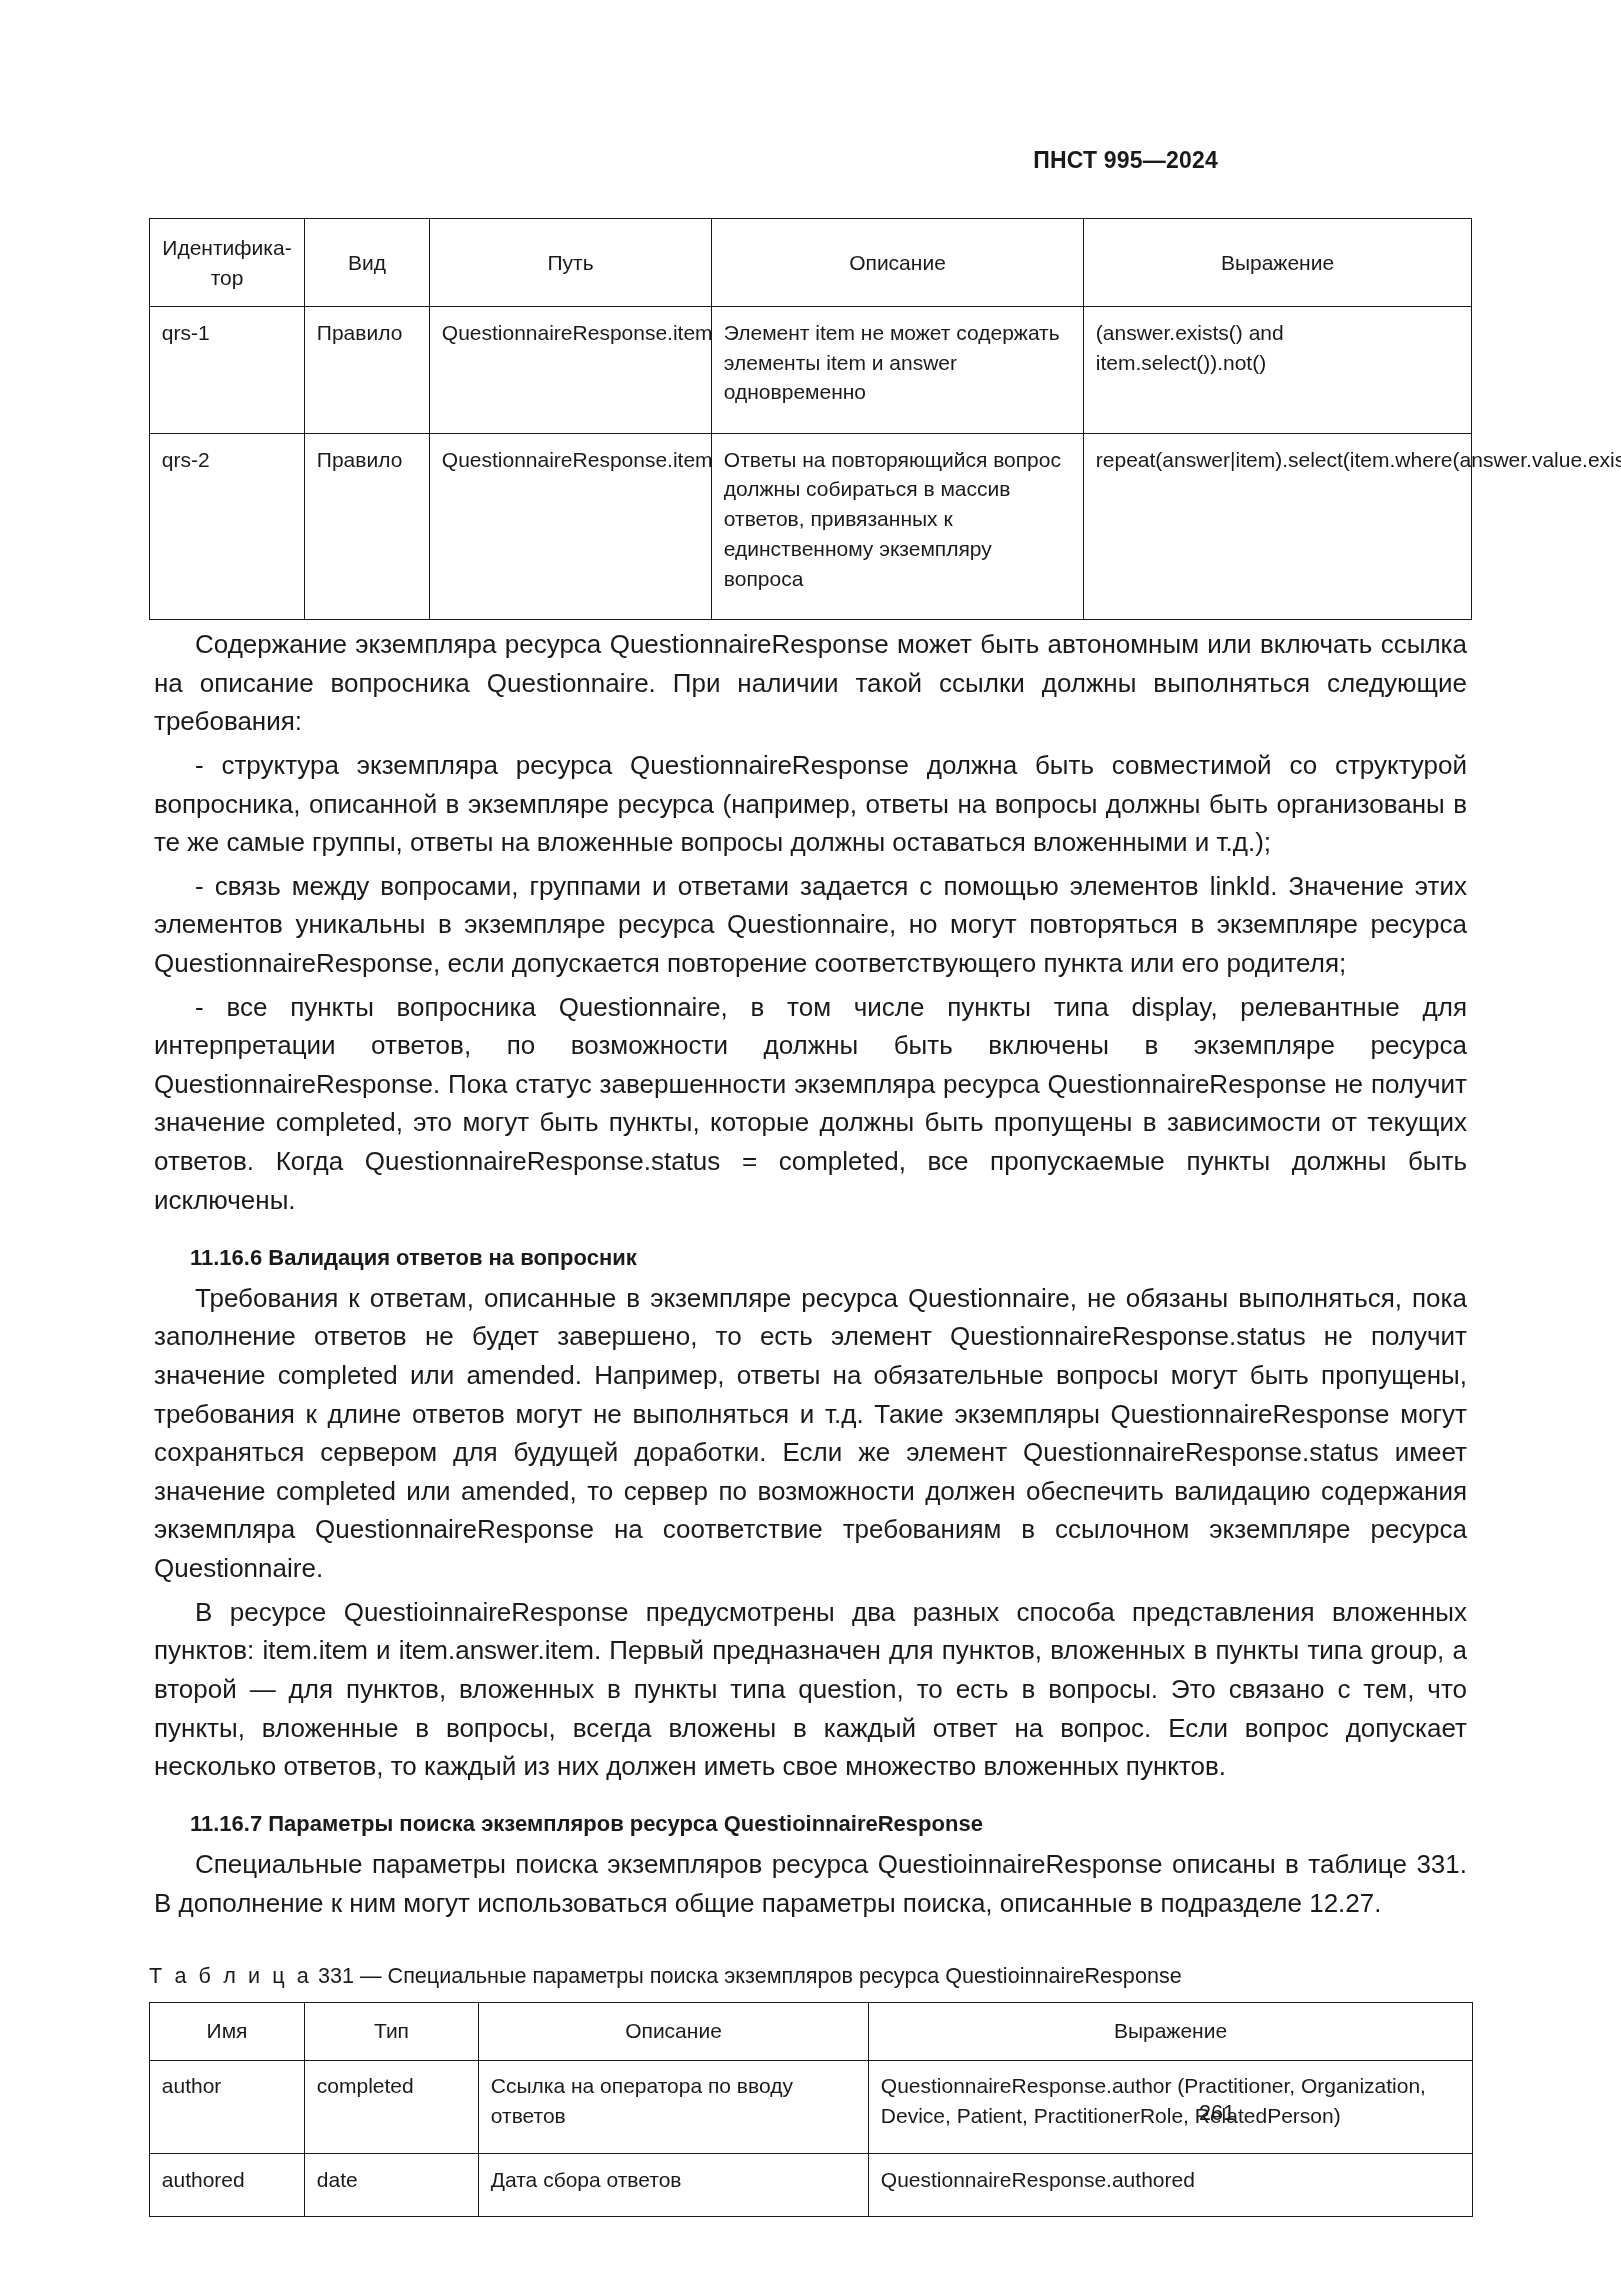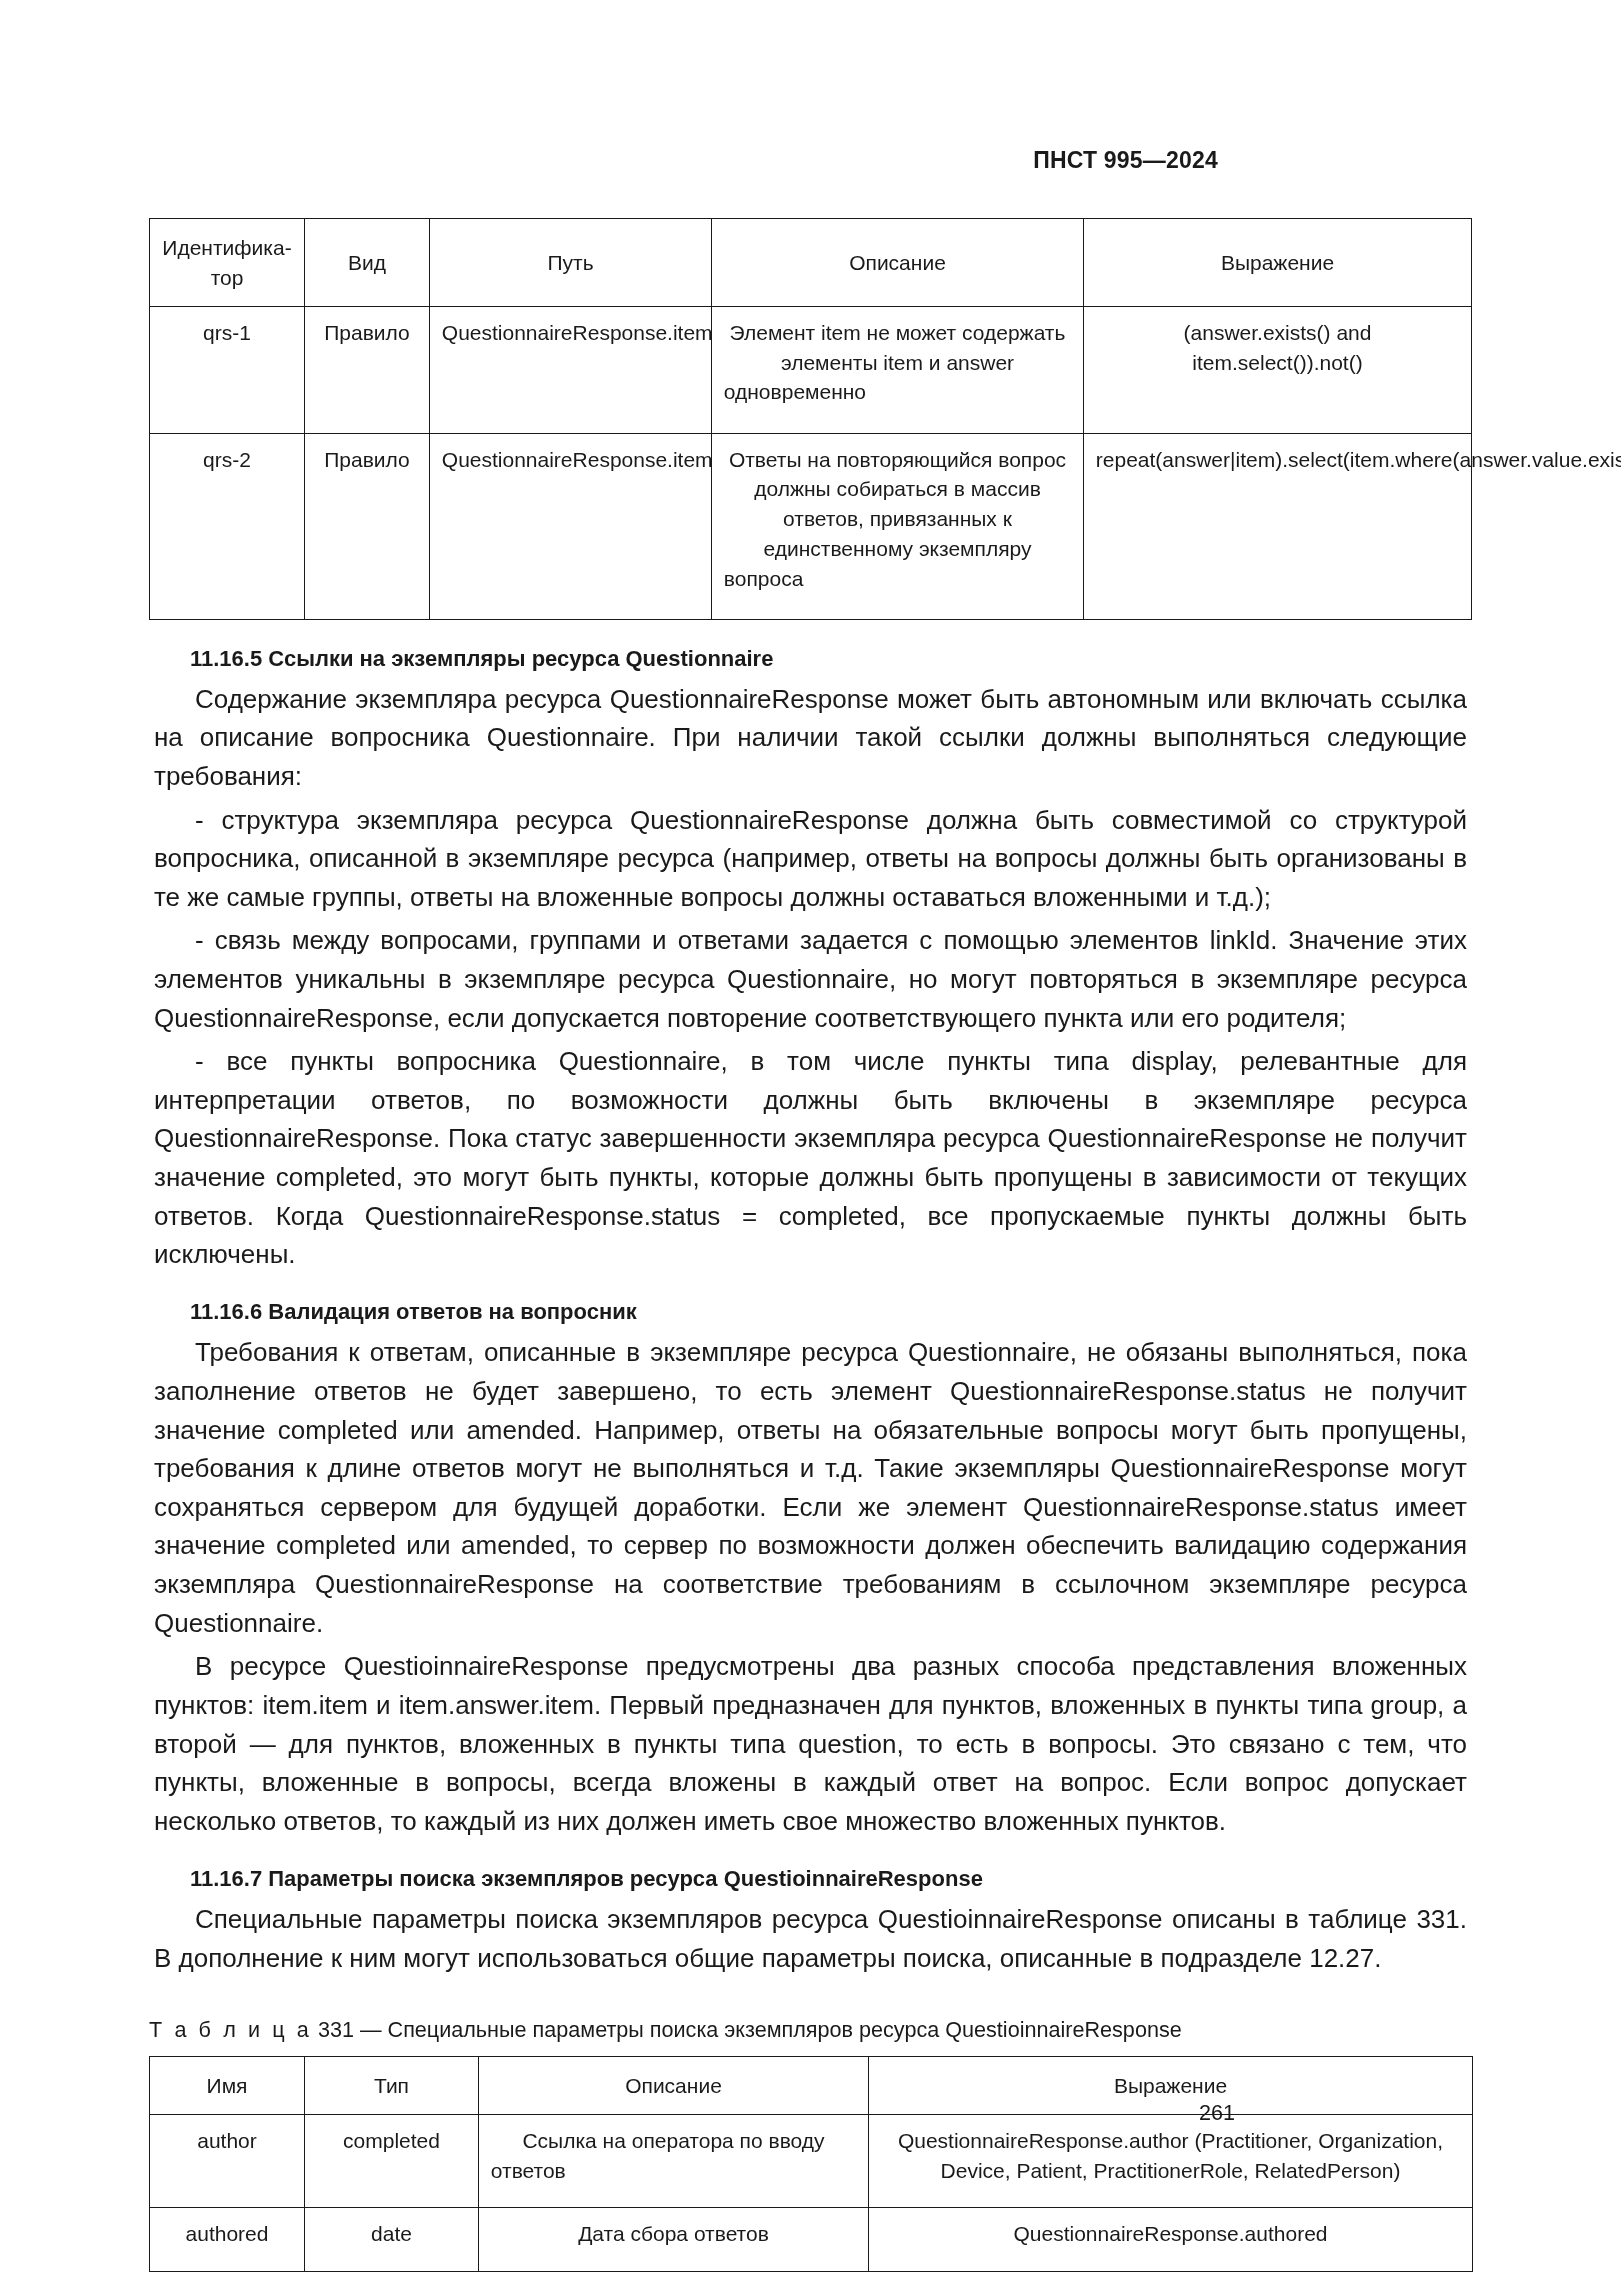--- a/index.html
+++ b/index.html
@@ -65,21 +65,21 @@
     font-weight: normal;
     padding: 10.8px 11.8px 11.8px 11.8px;
   }
   table.doc-table thead th {
     text-align: center;
     vertical-align: middle;
     padding-top: 13.7px;
     padding-bottom: 13.7px;
   }
   table.doc-table tbody td {
-    text-align: center;
+    text-align: left;
   }
   td.justify, th.justify {
     text-align: justify;
     text-align-last: left;
     hyphens: manual;
   }
   
   .t330 col.c1 { width: 155px; }
   .t330 col.c2 { width: 125px; }
   .t330 col.c3 { width: 282px; }
@@ -157,21 +157,20 @@
         <tr>
           <td>qrs-2</td>
           <td>Правило</td>
           <td>QuestionnaireResponse.item</td>
           <td class="justify">Ответы на повторяющийся вопрос должны собираться в массив ответов, привязанных к единственному экземпляру вопроса</td>
           <td>repeat(answer|item).select(item.where(answer.value.exists()).linkId.isDistinct()).allTrue()</td>
         </tr>
       </tbody>
     </table>
 
-    <h3 class="sec-head">11.16.5 Ссылки на экземпляры ресурса Questionnaire</h3>
     <p class="body">Содержание экземпляра ресурса QuestionnaireResponse может быть автономным или включать ссылка на описание вопросника Questionnaire. При наличии такой ссылки должны выполняться следующие требования:</p>
     <p class="body">- структура экземпляра ресурса QuestionnaireResponse должна быть совместимой со структурой вопросника, описанной в экземпляре ресурса (например, ответы на вопросы должны быть организованы в те же самые группы, ответы на вложенные вопросы должны оставаться вложенными и т.д.);</p>
     <p class="body">- связь между вопросами, группами и ответами задается с помощью элементов linkId. Значение этих элементов уникальны в экземпляре ресурса Questionnaire, но могут повторяться в экземпляре ресурса QuestionnaireResponse, если допускается повторение соответствующего пункта или его родителя;</p>
     <p class="body">- все пункты вопросника Questionnaire, в том числе пункты типа display, релевантные для интерпретации ответов, по возможности должны быть включены в экземпляре ресурса QuestionnaireResponse. Пока статус завершенности экземпляра ресурса QuestionnaireResponse не получит значение completed, это могут быть пункты, которые должны быть пропущены в зависимости от текущих ответов. Когда QuestionnaireResponse.status = completed, все пропускаемые пункты должны быть исключены.</p>
 
     <h3 class="sec-head">11.16.6 Валидация ответов на вопросник</h3>
     <p class="body">Требования к ответам, описанные в экземпляре ресурса Questionnaire, не обязаны выполняться, пока заполнение ответов не будет завершено, то есть элемент QuestionnaireResponse.status не получит значение completed или amended. Например, ответы на обязательные вопросы могут быть пропущены, требования к длине ответов могут не выполняться и т.д. Такие экземпляры QuestionnaireResponse могут сохраняться сервером для будущей доработки. Если же элемент QuestionnaireResponse.status имеет значение completed или amended, то сервер по возможности должен обеспечить валидацию содержания экземпляра QuestionnaireResponse на соответствие требованиям в ссылочном экземпляре ресурса Questionnaire.</p>
     <p class="body">В ресурсе QuestioinnaireResponse предусмотрены два разных способа представления вложенных пунктов: item.item и item.answer.item. Первый предназначен для пунктов, вложенных в пункты типа group, а второй — для пунктов, вложенных в пункты типа question, то есть в вопросы. Это связано с тем, что пункты, вложенные в вопросы, всегда вложены в каждый ответ на вопрос. Если вопрос допускает несколько ответов, то каждый из них должен иметь свое множество вложенных пунктов.</p>
 
     <h3 class="sec-head">11.16.7 Параметры поиска экземпляров ресурса QuestioinnaireResponse</h3>

